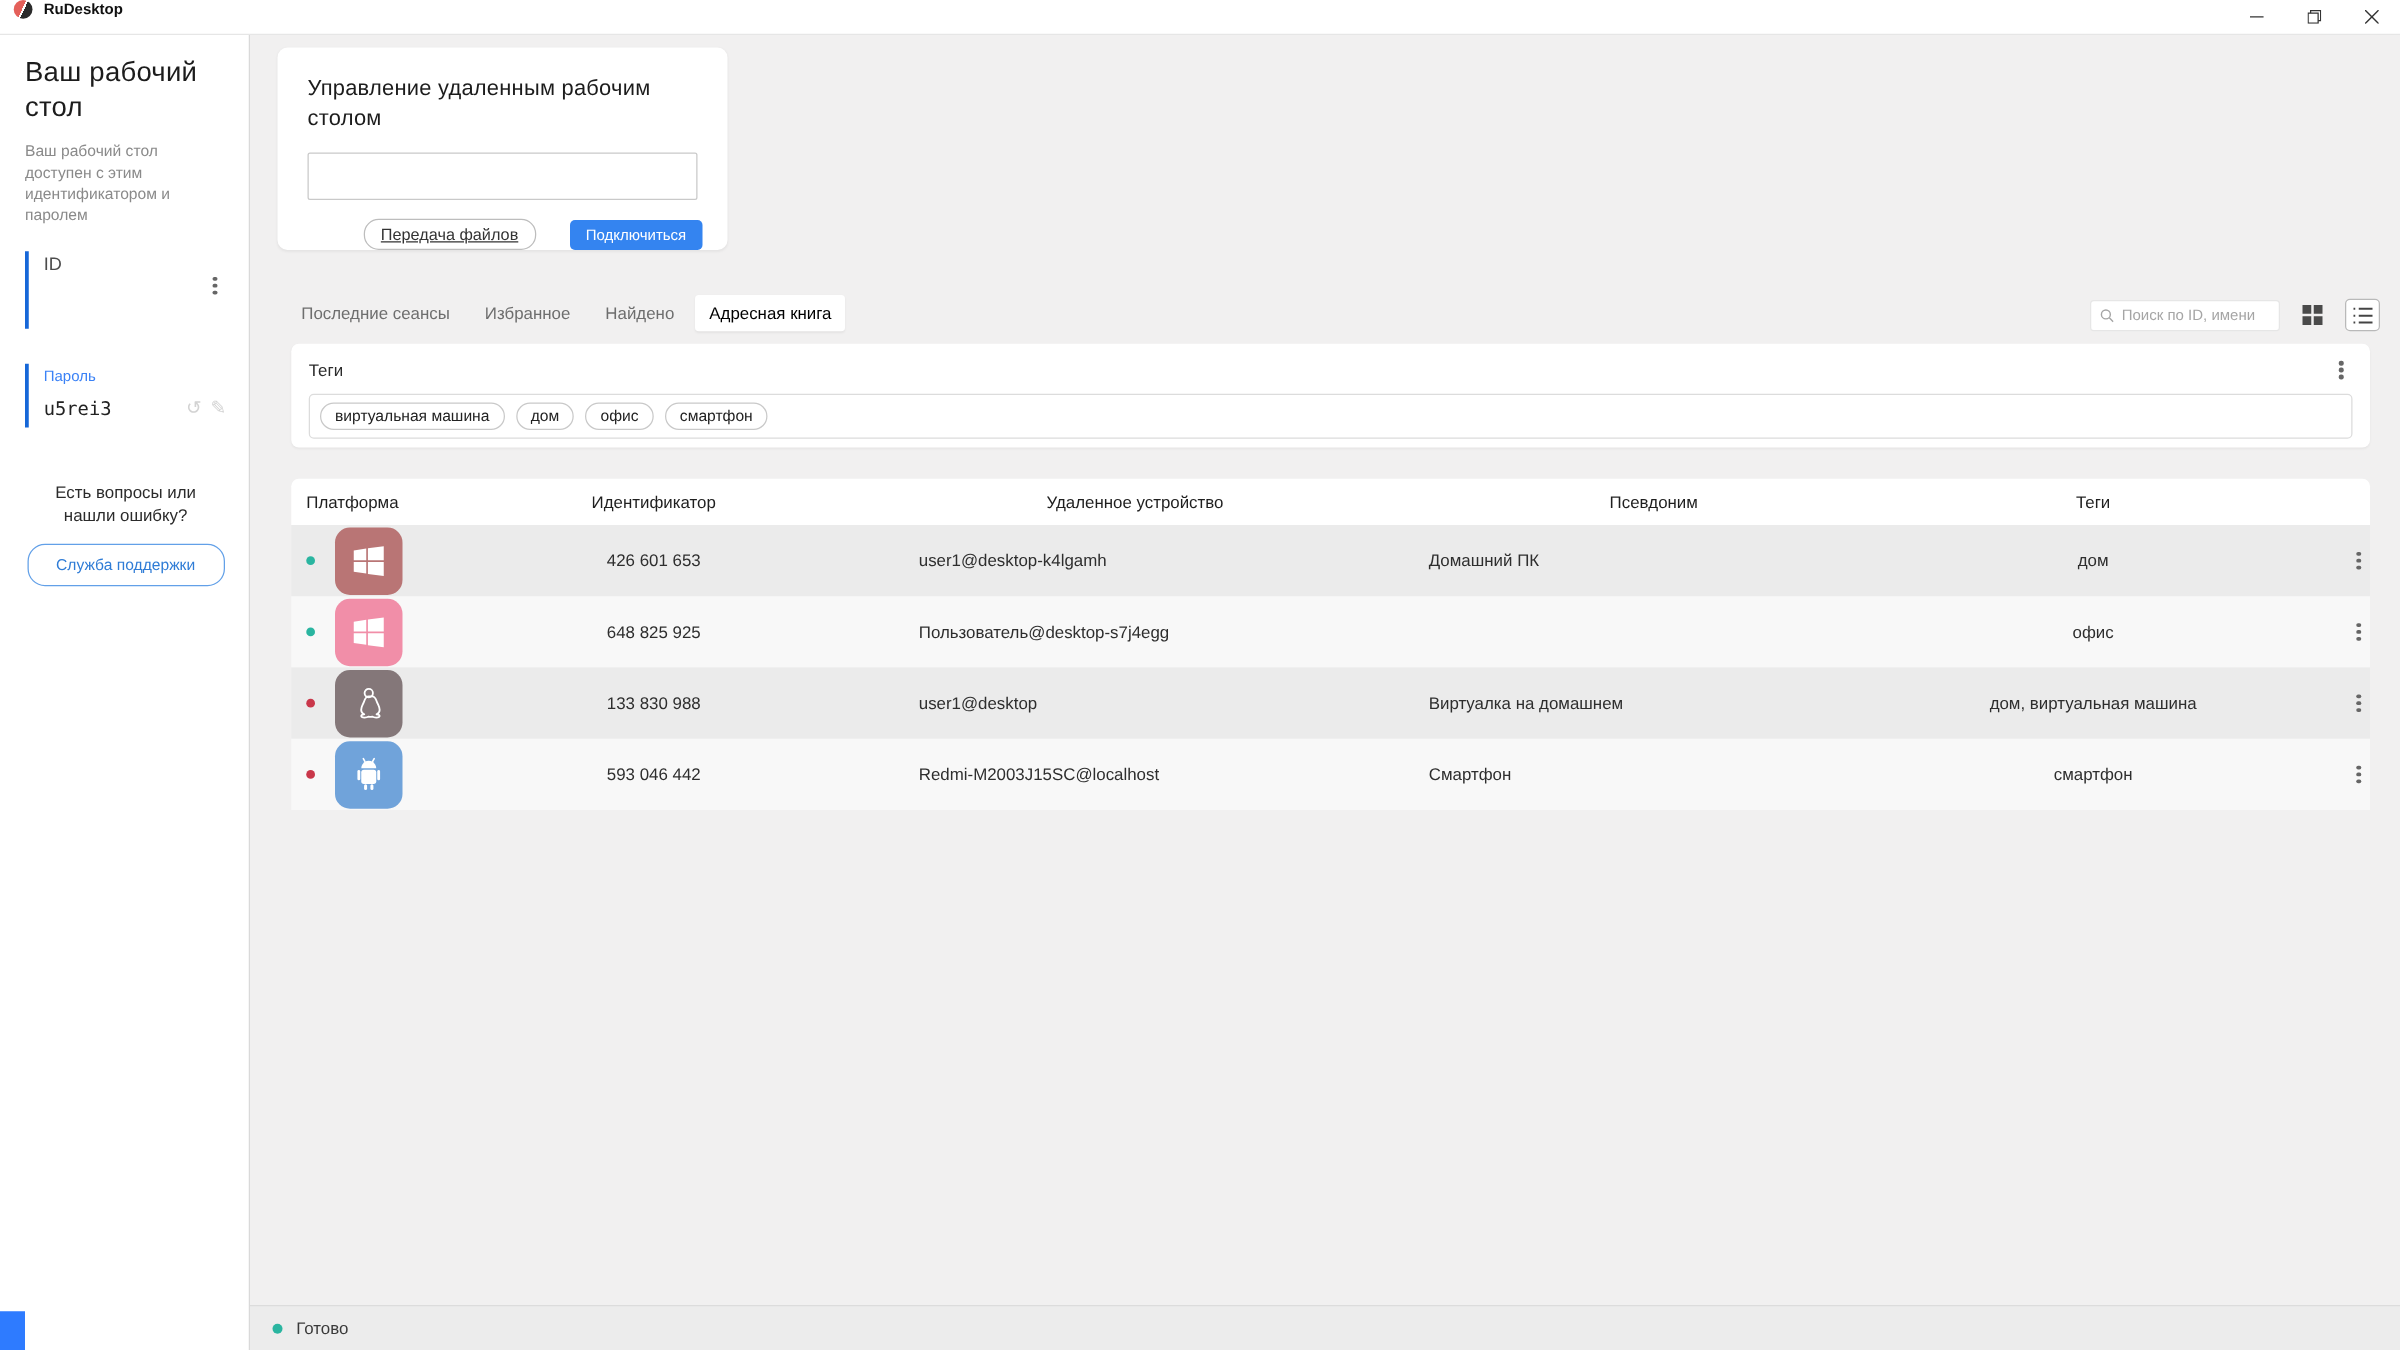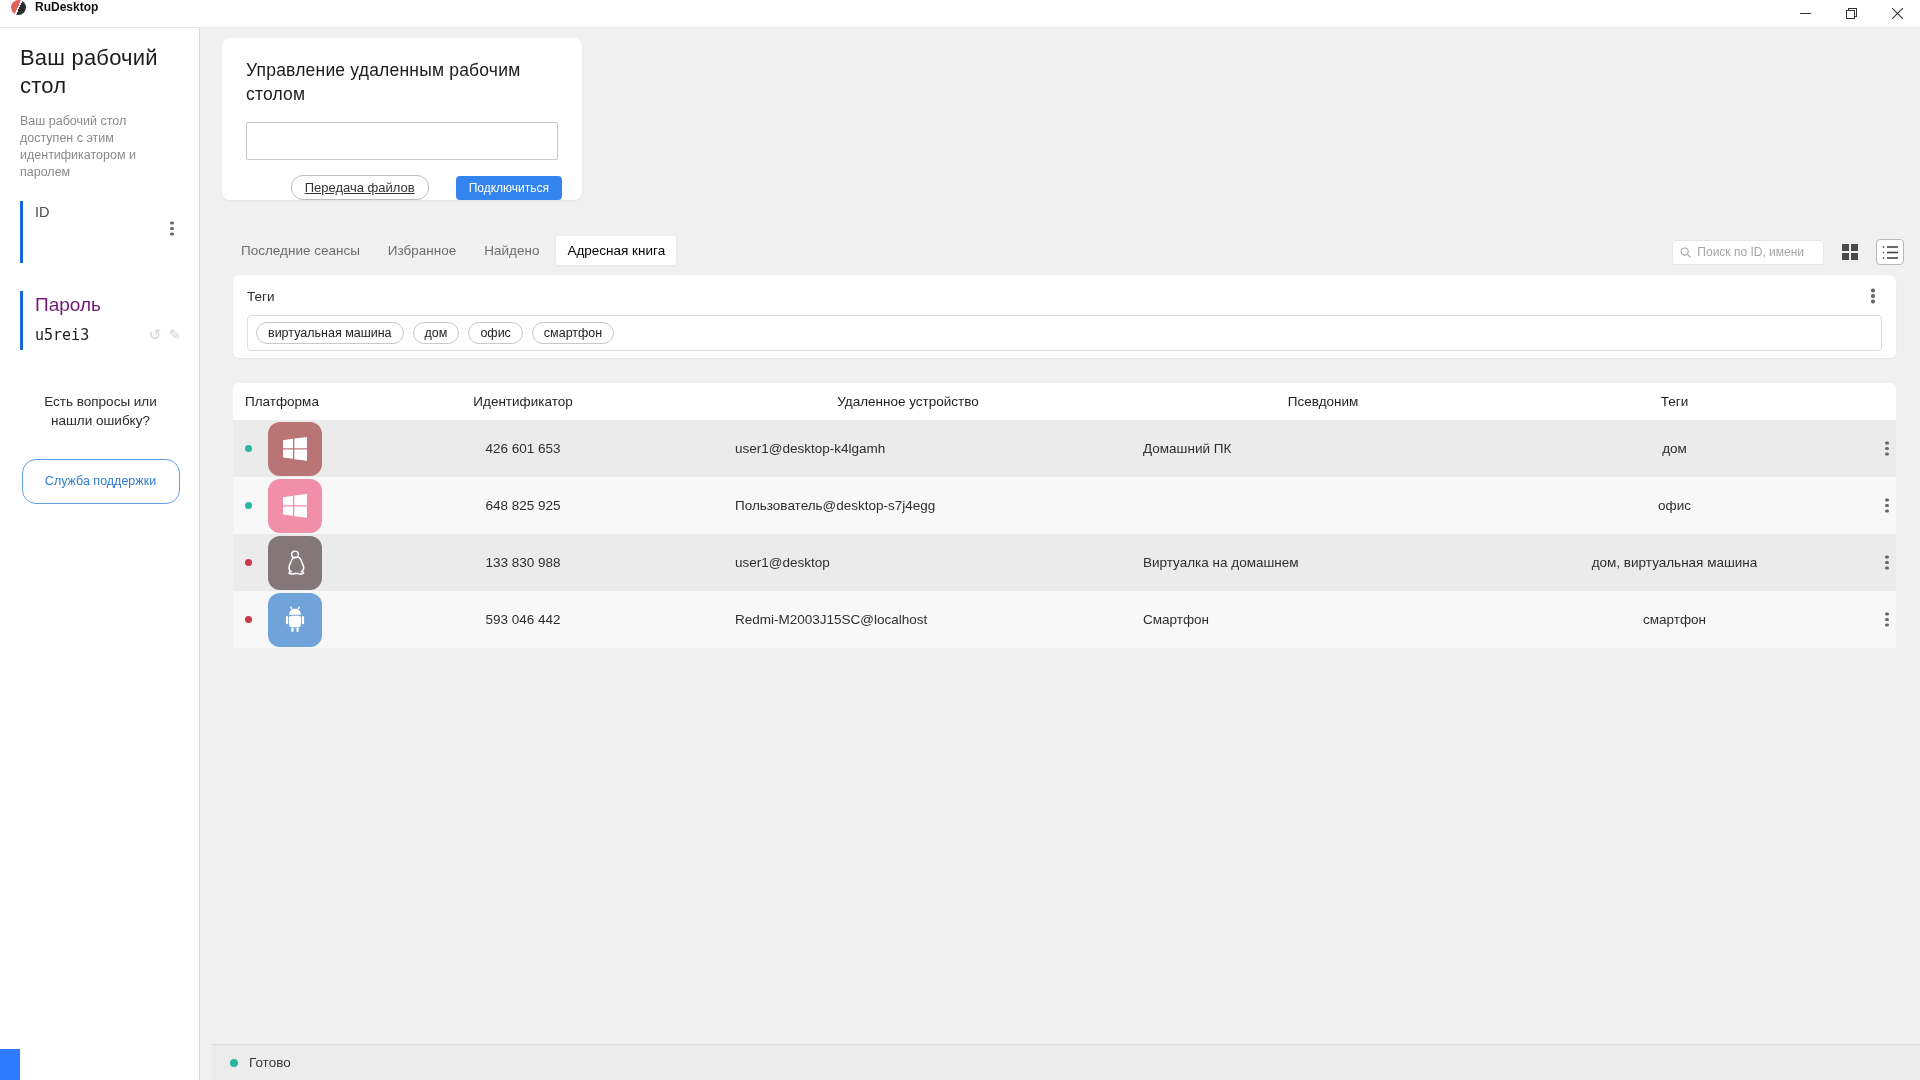--- a/index.html
+++ b/index.html
@@ -30,21 +30,21 @@
   .sb-label { font-size:14.5px; color:#4c4c4c; }
   .sb-pass-block { margin-top:28px; }
   .sb-pass-row { display:flex; align-items:center; margin-top:10px; }
   .sb-pass-value { font-family:"DejaVu Sans Mono", monospace; font-size:15px; color:#222; }
   .sb-pass-icons { margin-left:auto; display:flex; gap:7px; }
   .ghost-ic { color:#d3d3d3; font-size:15px; line-height:1; cursor:pointer; }
   .kebab { width:18px; height:18px; display:flex; align-items:center; justify-content:center; cursor:pointer; margin-left:auto; }
   .kebab i { width:3.5px; height:3.5px; border-radius:50%; background:#666; box-shadow:0 -5.5px 0 #666, 0 5.5px 0 #666; display:block; }
   .sb-support { margin-top:42px; text-align:center; }
   .sb-q { font-size:13.5px; color:#2b2b2b; line-height:1.45; }
-  .sb-support-btn { margin-top:28px; width:158px; height:45px; border:1px solid #62a0e8; border-radius:14px; background:#fff;
+  .sb-support-btn { margin-top:12px; width:158px; height:34px; border:1px solid #62a0e8; border-radius:14px; background:#fff;
                     color:#2f7cd6; font-size:12.5px; font-family:inherit; cursor:pointer; }
   .corner-blue { position:absolute; left:0; bottom:0; width:20px; height:31px; background:#2e7bff; }
 
   
   .main { flex:1; position:relative; background:#f1f0f0; min-width:0; }
 
   
   .connect-card { position:absolute; left:22px; top:10px; width:360px; height:162px; background:#fff; border-radius:8px; box-shadow:0 1px 2px rgba(0,0,0,.05); }
   .cc-title { padding:21px 24px 0 24px; font-size:17.5px; font-weight:500; color:#1c1c1c; line-height:1.35; letter-spacing:.2px; }
   .cc-input { display:block; margin:16px 24px 0 24px; width:312px; height:38px; border:1px solid #c9c9c9; border-radius:2px; background:#fff;
@@ -88,21 +88,21 @@
   .t-head .col-device { text-align:center; padding-left:0; }
   .t-head .col-alias { text-align:center; padding-left:0; }
   .status-dot { width:7px; height:7px; border-radius:50%; margin-right:16px; flex:0 0 auto; }
   .status-dot.online { background:#2ab5a0; }
   .status-dot.offline { background:#c9374a; }
   .platform-icon { width:54px; height:54px; border-radius:12px; display:flex; align-items:center; justify-content:center; cursor:pointer; }
   .platform-icon svg { display:none; }
   .platform-icon svg.show { display:block; }
 
   
-  .statusbar { position:absolute; left:0; right:0; bottom:0; height:36px; background:#ececec; border-top:1px solid #dcdcdc; display:flex; align-items:center; padding-left:18px;margin-left:12px; }
+  .statusbar { position:absolute; left:0; right:0; bottom:0; height:36px; background:#ececec; border-top:1px solid #dcdcdc; display:flex; align-items:center; padding-left:18px; }
   .ready-dot { width:8px; height:8px; border-radius:50%; background:#2ab5a0; margin-right:11px; }
   .ready-text { font-size:13.5px; color:#3a3a3a; }
 </style>
 </head>
 <body>
 
 <div class="app">
 
   <div class="titlebar">
     <div class="logo"></div>
@@ -138,21 +138,21 @@
         <div class="sb-id-head">
           <span class="sb-label">ID</span>
           <span class="kebab">
               <i></i>
             </span>
         </div>
         <div></div>
       </div>
 
       <div class="sb-block sb-pass-block">
-        <div class="sb-label" style="font-size:19px;color:#701a75;">Пароль</div>
+        <div class="sb-label" style="font-size:12px;color:#3b82f6;">Пароль</div>
         <div class="sb-pass-row">
           <span class="sb-pass-value">u5rei3</span>
           <span class="sb-pass-icons">
             <span class="ghost-ic">↺</span>
             <span class="ghost-ic">✎</span>
           </span>
         </div>
       </div>
 
       <div class="sb-support">

